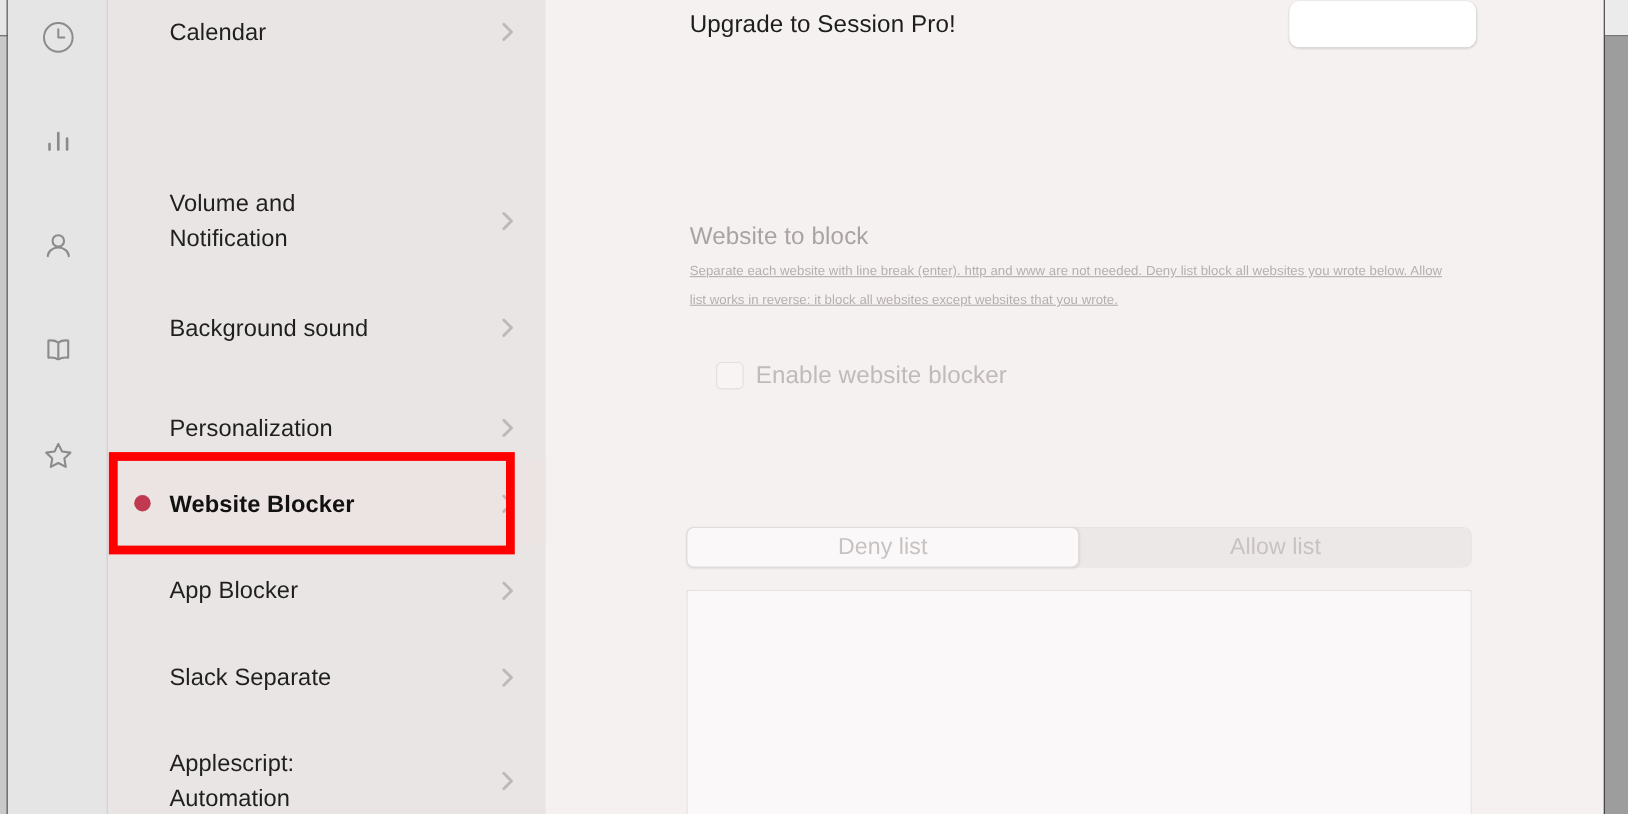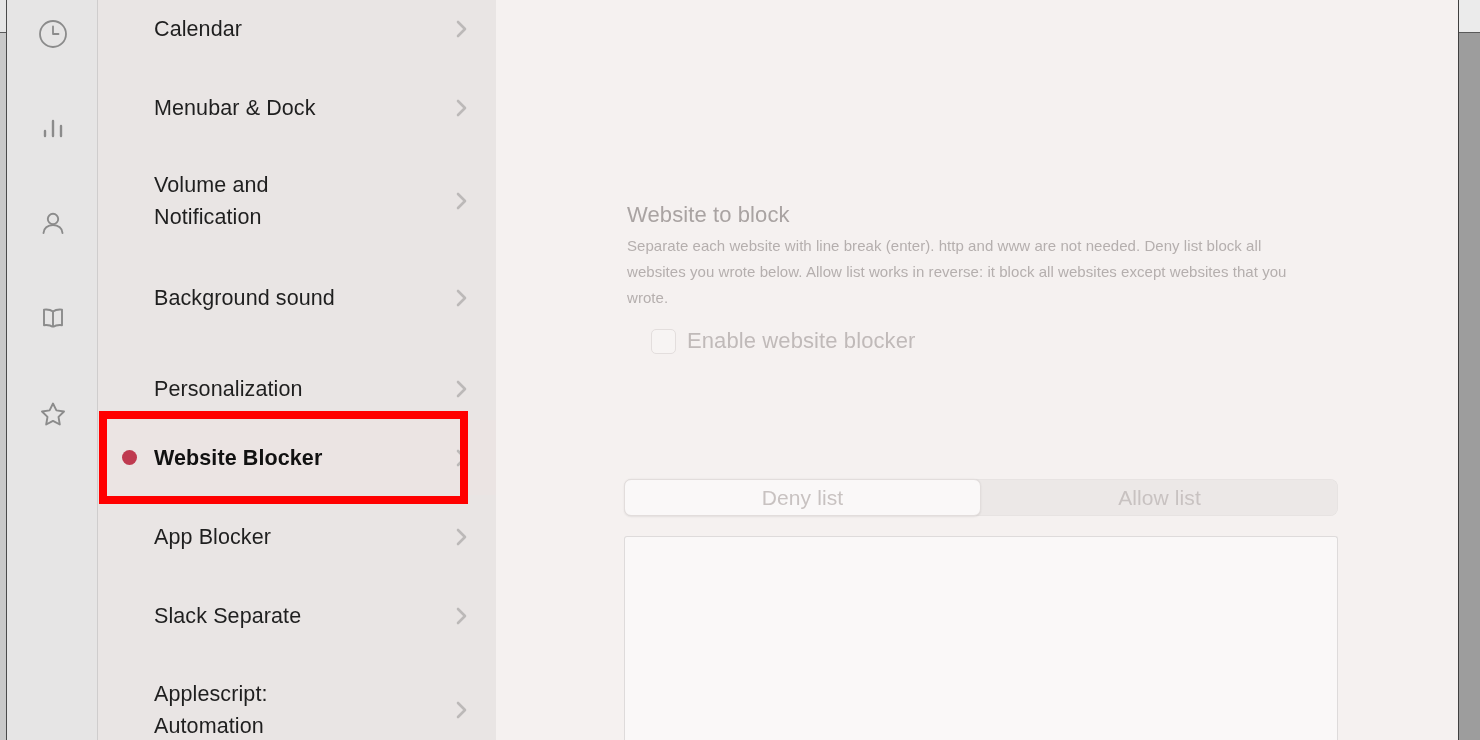--- a/index.html
+++ b/index.html
@@ -203,24 +203,25 @@
     top: 202px;
     font-size: 22px;
     color: #a9a3a2;
     letter-spacing: 0.1px;
   }
   .section-desc {
     position: absolute;
     left: 131px;
     top: 233px;
     width: 690px;
-    font-size: 15px;
+    font-size: 12px;
     line-height: 26px;
     color: #b5afae;
     letter-spacing: 0.05px;
+    text-decoration: underline;
   }
 
   .checkbox-row {
     position: absolute;
     left: 127px;
     top: 328px;
     display: flex;
     align-items: center;
     cursor: pointer;
     padding-left: 28px;
@@ -329,28 +330,20 @@
 
     <div class="nav-item" style="top:8px;height:42px;">
       <span class="nav-label">Calendar</span>
       <span class="chev">
         <svg width="16" height="22" viewBox="0 0 16 22" fill="none" stroke="#bcb9b8" stroke-width="2.6" stroke-linecap="round" stroke-linejoin="round">
             <path d="M4 4 L11 11 L4 18"></path>
           </svg>
       </span>
     </div>
 
-    <div class="nav-item" style="top:87px;height:42px;">
-      <span class="nav-label">Menubar &amp; Dock</span>
-      <span class="chev">
-        <svg width="16" height="22" viewBox="0 0 16 22" fill="none" stroke="#bcb9b8" stroke-width="2.6" stroke-linecap="round" stroke-linejoin="round">
-            <path d="M4 4 L11 11 L4 18"></path>
-          </svg>
-      </span>
-    </div>
 
     <div class="nav-item" style="top:166px;height:70px;">
       <span class="nav-label">Volume and
 Notification</span>
       <span class="chev">
         <svg width="16" height="22" viewBox="0 0 16 22" fill="none" stroke="#bcb9b8" stroke-width="2.6" stroke-linecap="round" stroke-linejoin="round">
             <path d="M4 4 L11 11 L4 18"></path>
           </svg>
       </span>
     </div>
@@ -410,20 +403,24 @@
           </svg>
       </span>
     </div>
 
   </div>
 
   <div class="annot-box"></div>
 
   <div class="main">
 
+    <div class="upgrade-row">
+      <span class="upgrade-text">Upgrade to Session Pro!</span>
+      <button class="pro-button"></button>
+    </div>
 
     <div class="section-title">Website to block</div>
 
     <div class="section-desc">Separate each website with line break (enter). http and www are not needed. Deny list block all websites you wrote below. Allow list works in reverse: it block all websites except websites that you wrote.</div>
 
     <div class="checkbox-row">
       <span class="cbox"></span>
       <span class="cbox-label">Enable website blocker</span>
     </div>
 

